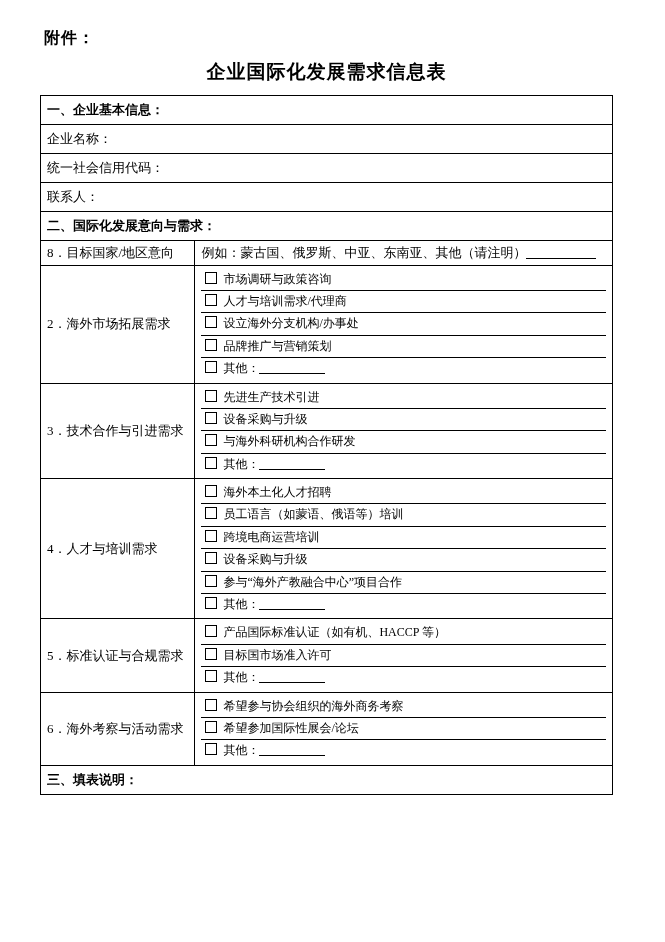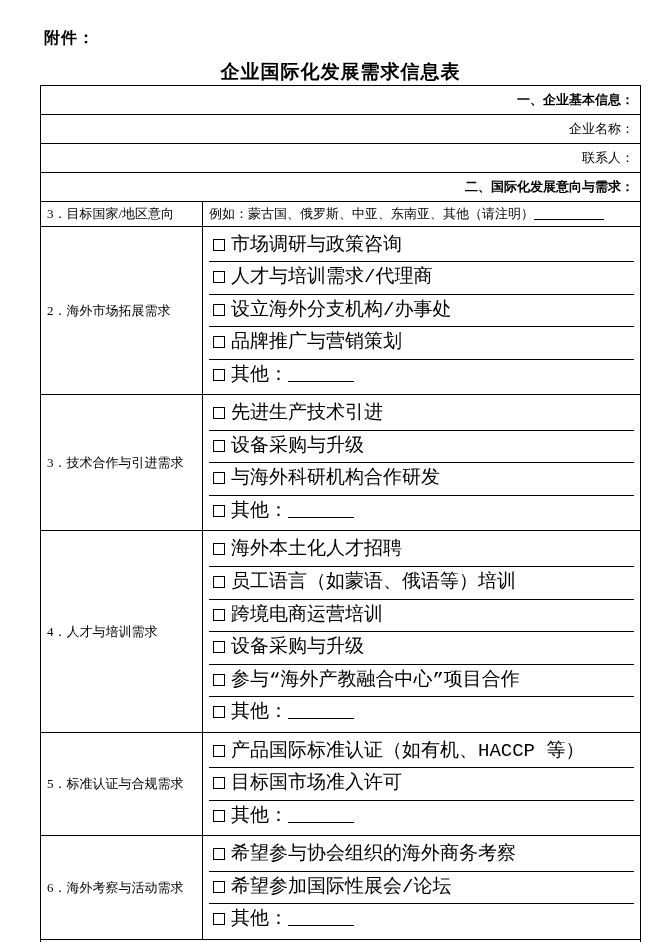--- a/index.html
+++ b/index.html
@@ -12,35 +12,36 @@
     height: 942px;
     font-family: "Liberation Serif", serif;
     color: #000;
     font-size: 13px;
   }
   .page {
     position: relative;
     width: 665px;
     height: 942px;
     box-sizing: border-box;
-    padding: 24px 24px 0 40px;
+    padding: 24px 52px 0 40px;
   }
   .attach {
     font-family: "Liberation Sans", sans-serif;
     font-weight: bold;
     font-size: 16px;
     letter-spacing: 1px;
     margin: 4px 0 10px 4px;
   }
   .doc-title {
     text-align: center;
     font-family: "Liberation Sans", sans-serif;
     font-weight: bold;
     font-size: 19px;
     letter-spacing: 1px;
+    margin-bottom: 10px;
   }
   table.form {
     width: 100%;
     border-collapse: collapse;
     table-layout: fixed;
   }
   table.form td {
     border: 1px solid #000;
     padding: 3px 6px;
     font-size: 13px;
@@ -66,23 +67,22 @@
     font-size: 13px;
     padding: 5px 6px;
   }
   .opt-list {
     display: block;
   }
   .opt {
     display: block;
     padding: 2px 2px 2px 4px;
     border-bottom: 1px solid #000;
-    font-size: 19px;
+    font-size: 12px;
     line-height: 1.45;
-    font-family: Liberation Mono, monospace;
   }
   .opt:last-child {
     border-bottom: none;
   }
   td.optcell {
     padding: 0;
     vertical-align: top;
   }
   .box {
     display: inline-block;
@@ -97,21 +97,21 @@
     border-bottom: 1px solid #000;
     width: 70px;
     vertical-align: -2px;
   }
   .blank-long {
     display: inline-block;
     border-bottom: 1px solid #000;
     width: 66px;
     vertical-align: -2px;
   }
-  .h-row td { height: 22px; text-align: right; }
+  .h-row td { height: 22px; }
 </style>
 </head>
 <body>
 
 <div class="page">
 
   <div class="attach">附件：</div>
   <div class="doc-title">企业国际化发展需求信息表</div>
 
   <table class="form">
@@ -122,30 +122,33 @@
 
     <tbody>
         <tr class="h-row">
       <td class="section" colspan="2">一、企业基本信息：</td>
     </tr>
 
     <tr class="h-row">
       <td class="label" colspan="2">企业名称：</td>
     </tr>
     <tr class="h-row">
+      <td class="label" colspan="2">统一社会信用代码：</td>
+    </tr>
+    <tr class="h-row">
       <td class="label" colspan="2">联系人：</td>
     </tr>
 
     <tr class="h-row">
       <td class="section" colspan="2">二、国际化发展意向与需求：</td>
     </tr>
 
 
     <tr>
-      <td class="dir">3．目标国家/地区意向</td>
+      <td class="dir">8．目标国家/地区意向</td>
       <td class="label">
         <span>例如：蒙古国、俄罗斯、中亚、东南亚、其他（请注明）</span><span class="blank"></span>
       </td>
     </tr>
 
     <tr>
       <td class="dir">2．海外市场拓展需求</td>
       <td class="optcell">
         <span class="opt-list">
           <span class="opt"><span class="box"></span><span>市场调研与政策咨询</span></span>

